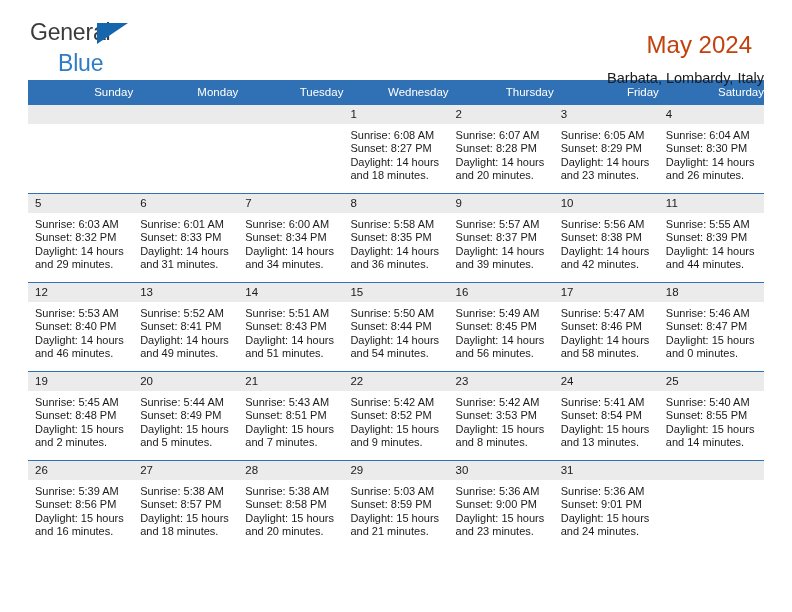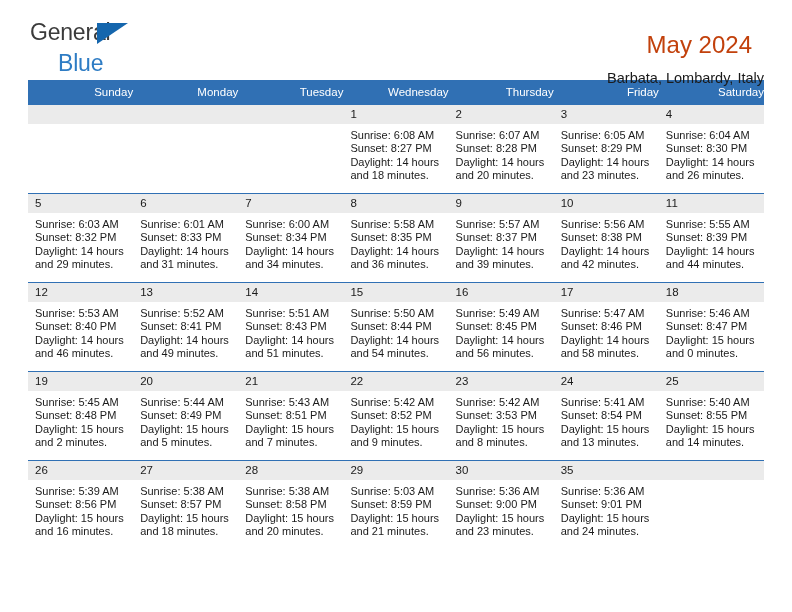--- a/index.html
+++ b/index.html
@@ -511,21 +511,21 @@
               <div class="info">
                 <div>Sunrise: 5:36 AM</div>
                 <div>Sunset: 9:00 PM</div>
                 <div>Daylight: 15 hours</div>
                 <div>and 23 minutes.</div>
               </div>
             </div>
           </td>
           <td>
             <div class="cell">
-              <div class="daynum">35</div>
+              <div class="daynum">31</div>
               <div class="info">
                 <div>Sunrise: 5:36 AM</div>
                 <div>Sunset: 9:01 PM</div>
                 <div>Daylight: 15 hours</div>
                 <div>and 24 minutes.</div>
               </div>
             </div>
           </td>
           <td>
             <div class="cell">

